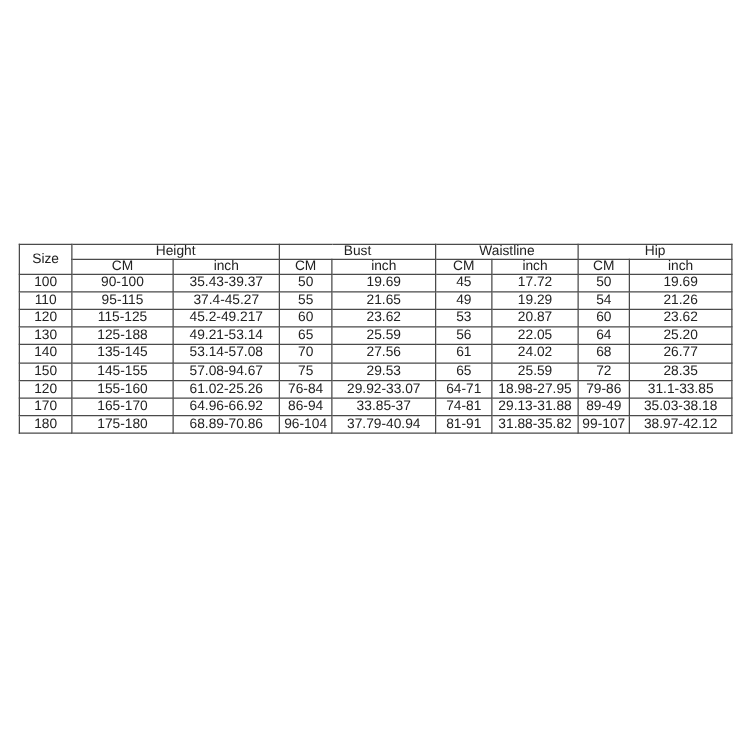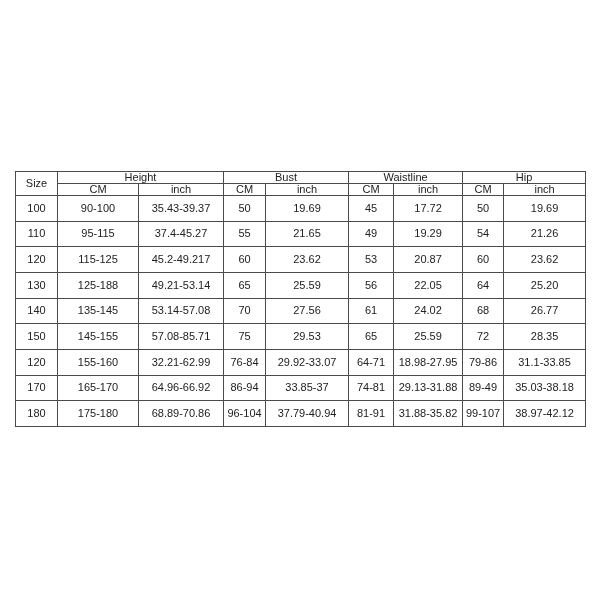--- a/index.html
+++ b/index.html
@@ -6,21 +6,21 @@
     --border-color:#4a4a4a;
     --text-color:#222222;
     --bg-color:#ffffff;
   }
   html,body{margin:0;padding:0;background:var(--bg-color);}
   .canvas{
     position:relative;width:600px;height:600px;background:var(--bg-color);
     overflow:hidden;font-family:"Liberation Sans",sans-serif;
   }
   table.size-table{
-    position:absolute;left:15px;top:171px;width:570px;height:256px;
+    position:absolute;left:15px;top:195px;width:570px;height:152px;
     border-collapse:collapse;table-layout:fixed;
     font-size:11px;color:var(--text-color);
   }
   table.size-table td{
     border:1px solid var(--border-color);
     text-align:center;vertical-align:middle;
     padding:0 1px;line-height:1;white-space:nowrap;overflow:hidden;
   }
   col.c-size{width:42px}
   col.c-hcm{width:81px}
@@ -119,32 +119,32 @@
           <td>70</td>
           <td>27.56</td>
           <td>61</td>
           <td>24.02</td>
           <td>68</td>
           <td>26.77</td>
         </tr>
         <tr>
           <td>150</td>
           <td>145-155</td>
-          <td>57.08-85.71</td>
+          <td>57.08-94.67</td>
           <td>75</td>
           <td>29.53</td>
           <td>65</td>
           <td>25.59</td>
           <td>72</td>
           <td>28.35</td>
         </tr>
         <tr>
           <td>120</td>
           <td>155-160</td>
-          <td>32.21-62.99</td>
+          <td>61.02-25.26</td>
           <td>76-84</td>
           <td>29.92-33.07</td>
           <td>64-71</td>
           <td>18.98-27.95</td>
           <td>79-86</td>
           <td>31.1-33.85</td>
         </tr>
         <tr>
           <td>170</td>
           <td>165-170</td>

